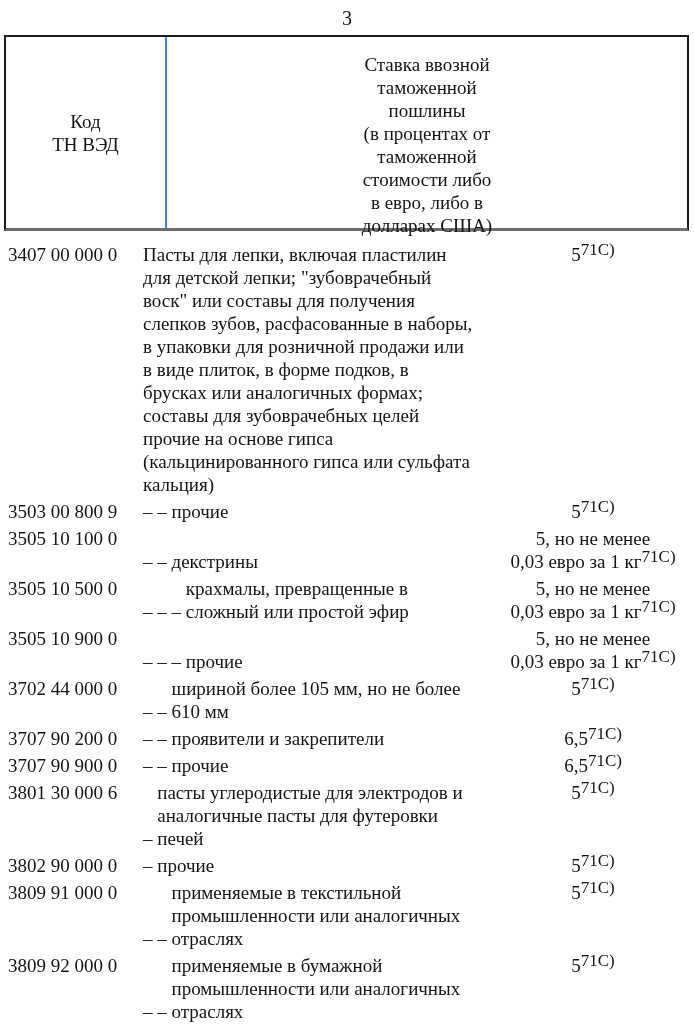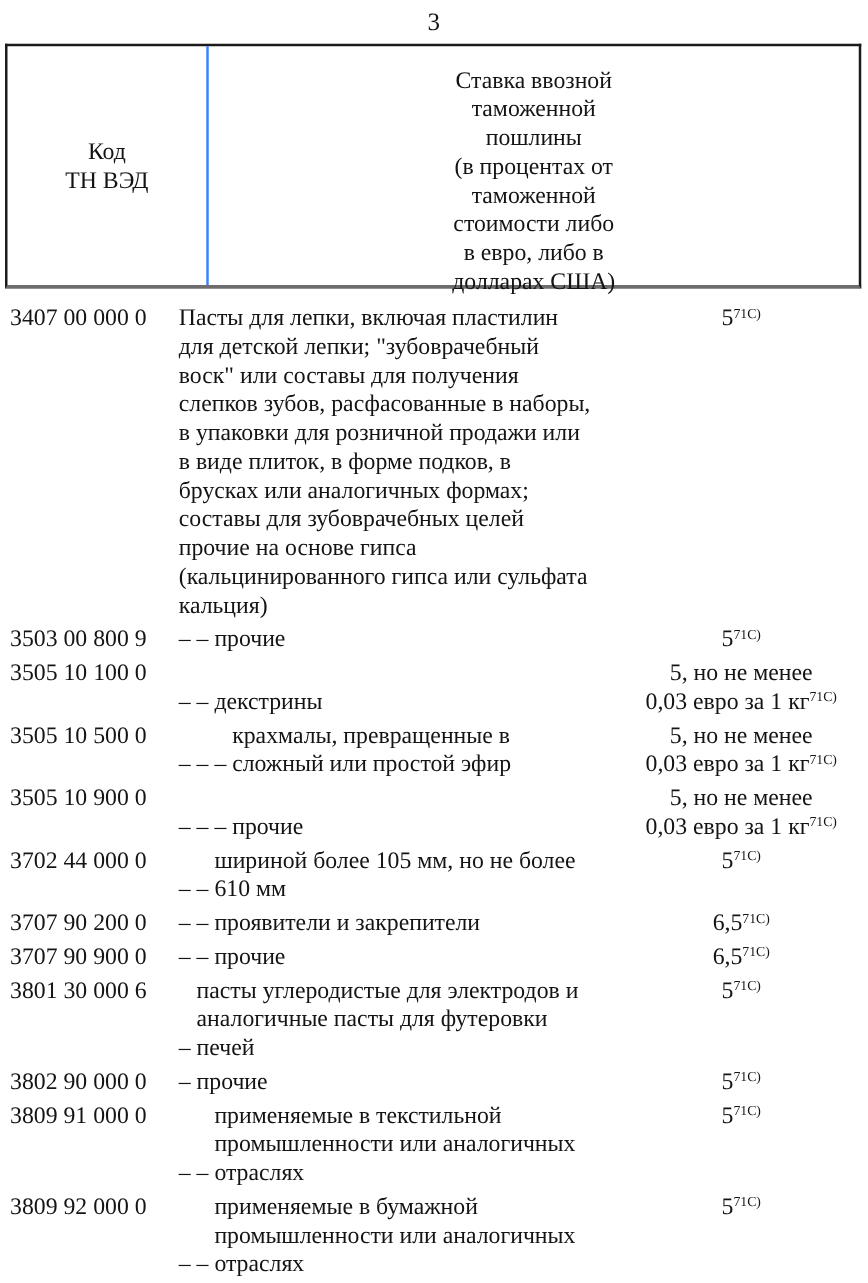--- a/index.html
+++ b/index.html
@@ -28,21 +28,21 @@
   .hc-name{width:358px;border-right:2px solid #1b1b1b;}
   .hc-rate{flex:1;justify-content:flex-start;padding-top:16px;}
   
   .tbody{margin:12px 0 12px 4px;width:689px;font-size:19px;line-height:23px;}
   .row{display:flex;margin-bottom:4px;}
   .c-code{flex:0 0 133px;box-sizing:border-box;padding-left:4px;white-space:nowrap;}
   .c-name{flex:0 0 360px;box-sizing:border-box;padding-left:6px;padding-right:22px;display:flex;align-items:flex-end;}
   .c-name .prefix{white-space:pre;}
   .c-name .nm{flex:1;}
   .c-rate{flex:0 0 192px;text-align:center;white-space:pre-line;}
-  .rate-sup{font-size:11px;vertical-align:6px;line-height:0;letter-spacing:0;}
+  .rate-sup{font-size:17px;vertical-align:6px;line-height:0;letter-spacing:0;}
 </style>
 </head>
 <body>
 
 <div class="page">
 
   <div class="pageno">3</div>
 
   <div class="tbl-header">
     <div class="hc hc-code">Код

